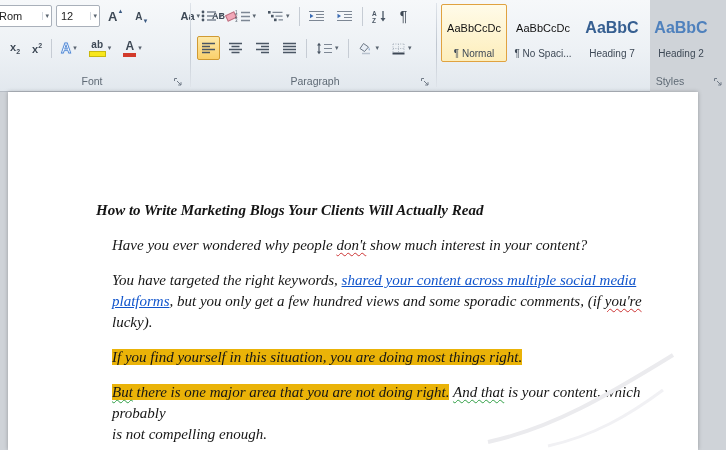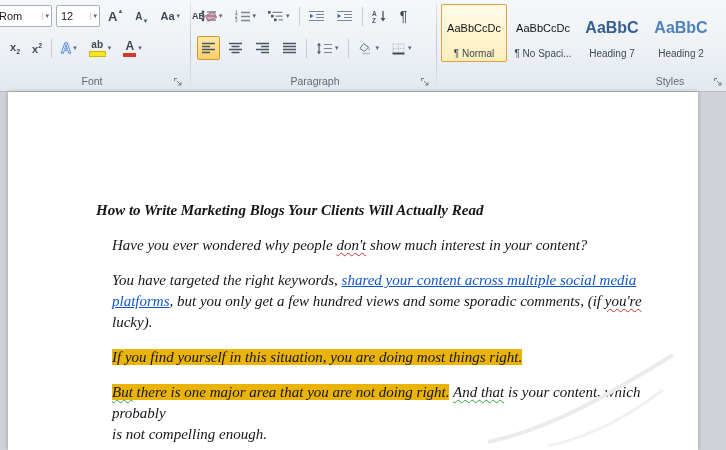--- a/index.html
+++ b/index.html
@@ -1,20 +1,20 @@
 <!DOCTYPE html>
 <html><head>
 <meta charset="utf-8">
 <style>
   html,body{margin:0;padding:0;background:#d8dbdf;}
   #app{position:relative;width:726px;height:450px;overflow:hidden;
        font-family:"Liberation Sans",sans-serif;background:#cfd3d8;}
 
   
-  .ribbon{position:absolute;left:0;top:0;width:726px;height:91px;
+  .ribbon{position:absolute;left:0;top:0;width:650px;height:91px;
           background:linear-gradient(#f6f8fa,#edf1f5 55%,#e2e8ee);
           border-bottom:1px solid #b7bdc5;}
   .row{position:absolute;display:flex;align-items:center;gap:4px;}
   .rb{height:22px;min-width:18px;display:inline-flex;align-items:center;justify-content:center;
       border:1px solid transparent;border-radius:2px;padding:0 3px;background:transparent;
       font-family:inherit;color:#3e4956;cursor:default;}
   .rb2{height:24px;}
   .sel-toggle{background:linear-gradient(#fde9a9,#fbd06b);border:1px solid #d09a33;}
   .dd::after{content:"▾";font-size:7px;color:#5a6470;margin-left:2px;}
   .vsep{width:1px;height:19px;background:#c6ccd4;margin:0 1px;}
@@ -23,21 +23,21 @@
   .combo{height:20px;background:#fff;border:1px solid #a9b0ba;border-radius:2px;
          display:flex;align-items:center;justify-content:space-between;
          font-size:11px;color:#222;padding:0 2px 0 4px;}
   .combo .arr{font-size:7px;color:#5a6470;border-left:1px solid #d4d9df;padding-left:2px;}
   .glabel{position:absolute;top:75px;font-size:10.5px;color:#5f6a75;text-align:center;}
   .launch{position:absolute;top:76px;width:11px;height:11px;display:flex;align-items:center;justify-content:center;}
   .bigA{font-size:13px;font-weight:bold;}
   .smA{font-size:10px;font-weight:bold;}
   .tri{font-size:6px;color:#3b5a82;align-self:flex-start;margin-top:2px;}
   .trid{font-size:6px;color:#3b5a82;align-self:flex-end;margin-bottom:2px;}
-  .case{font-size:11px;font-weight:bold;}
+  .case{font-size:11px;font-weight:bold;margin-left:20px;}
   .xscript{font-size:11px;font-weight:bold;}
   .xscript sub,.xscript sup{font-size:7px;}
   .fx{font-size:14px;font-weight:bold;color:#fff;-webkit-text-stroke:0.8px #4a84d4;
       text-shadow:0 0 2px #a9c9ef;}
   .stack{display:flex;flex-direction:column;align-items:center;line-height:1;}
   .hl-letters{font-size:10px;font-weight:bold;}
   .hl-bar{width:15px;height:4px;background:#f8e71c;border:1px solid #c9b80e;margin-top:1px;}
   .fc-letter{font-size:12px;font-weight:bold;}
   .fc-bar{width:13px;height:4px;background:#d23a2b;margin-top:1px;}
   .clearfmt{position:relative;font-size:9px;font-weight:bold;}

